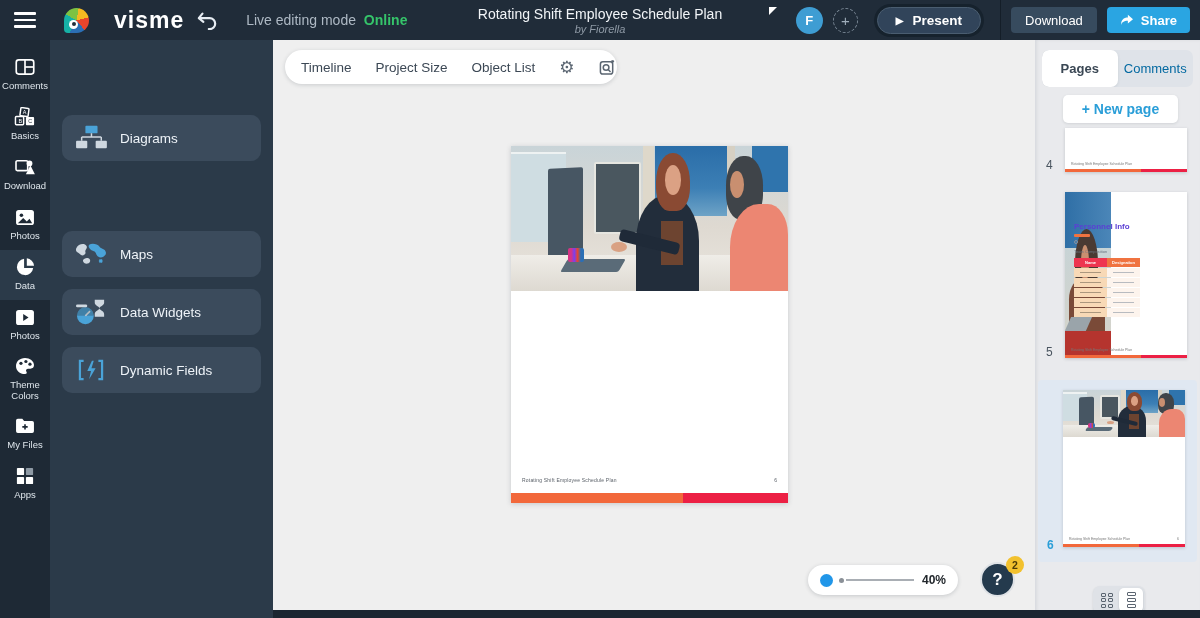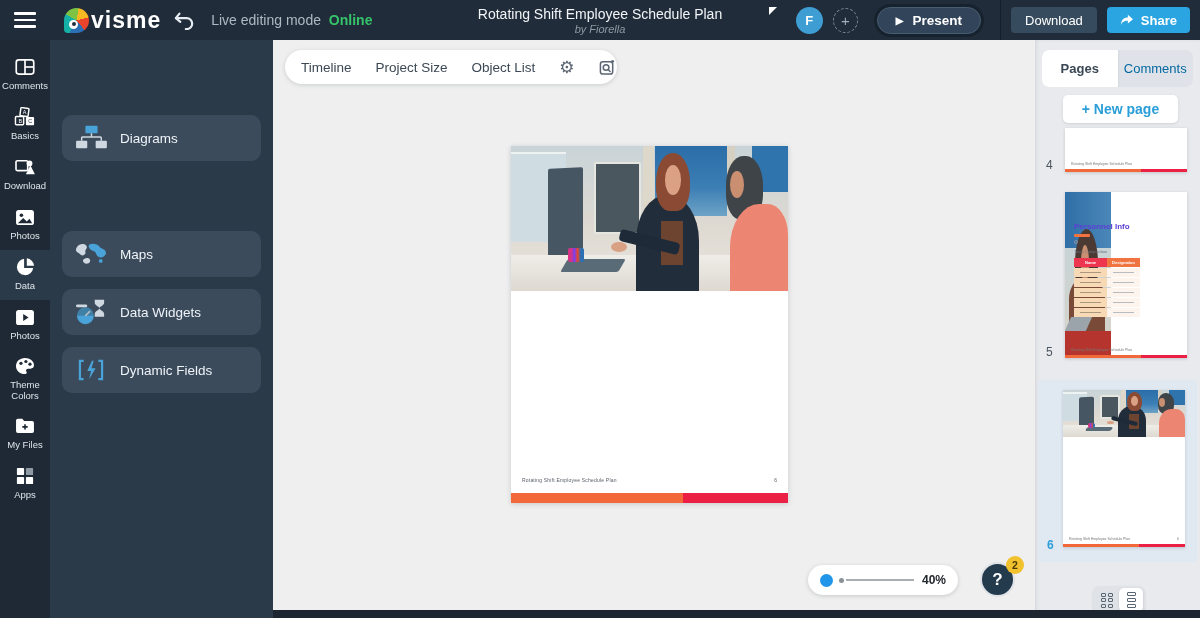--- a/index.html
+++ b/index.html
@@ -6,28 +6,28 @@
   html,body { background:#0e161f; }
   .app {
     position:relative; width:1200px; height:618px; overflow:hidden;
     font-family:"Liberation Sans", sans-serif; background:#efefef;
   }
 
   
   .topbar { position:absolute; left:0; top:0; width:1200px; height:40px; background:#202c39; display:flex; align-items:center; z-index:30; }
   .hamburger { width:50px; height:40px; display:flex; flex-direction:column; justify-content:center; align-items:center; gap:4px; cursor:pointer; }
   .hamburger i { display:block; width:22px; height:2.5px; background:#fff; border-radius:1px; }
-  .logo-wrap { display:flex; align-items:center; gap:2px; margin-left:14px; }
+  .logo-wrap { display:flex; align-items:center; gap:25px; margin-left:14px; }
   .logo-mark { width:25px; height:25px; border-radius:50% 50% 50% 4px;
     background:conic-gradient(from 210deg,#16b1a6 0 90deg,#7dc242 90deg 160deg,#f5b921 160deg 225deg,#e8452c 225deg 290deg,#2b6fb5 290deg 360deg); position:relative; }
   .logo-mark:after { content:""; position:absolute; left:5px; bottom:4px; width:9px; height:9px; background:#fff; border-radius:50%; }
   .logo-mark:before { content:""; position:absolute; left:8px; bottom:7px; width:4px; height:4px; background:#22303d; border-radius:50%; z-index:1; }
   .logo-text { color:#fff; font-size:23px; font-weight:bold; letter-spacing:1px; }
   .undo-btn { margin-left:12px; color:#e7edf3; cursor:pointer; display:flex; }
-  .live-mode { margin-left:16px; font-size:14px; color:#aeb9c4; }
+  .live-mode { margin-left:28px; font-size:14px; color:#aeb9c4; }
   .live-mode b { color:#35c46a; font-weight:bold; margin-left:4px; }
   .doc-meta { position:absolute; left:0; right:0; top:0; height:40px; display:flex; flex-direction:column; align-items:center; justify-content:center; pointer-events:none; }
   .doc-title { color:#f2f5f8; font-size:14px; }
   .doc-author { color:#8f9aa6; font-size:11px; font-style:italic; margin-top:1px; }
   .topbar-right { margin-left:auto; display:flex; align-items:center; gap:10px; padding-right:10px; }
   .chat-btn { width:20px; height:18px; position:relative; cursor:pointer; }
   .chat-btn .bubble { width:20px; height:15px; background:#fff; border-radius:3px; position:relative; }
   .chat-btn .bubble:after { content:""; position:absolute; left:3px; bottom:-4px; border:4px solid transparent; border-top-color:#fff; border-left-color:#fff; }
   .chat-btn .bubble i { position:absolute; left:4px; right:4px; height:2px; background:#20303d; }
   .avatar { width:27px; height:27px; border-radius:50%; background:#3e9dd3; color:#fff; font-size:13px; font-weight:bold; display:flex; align-items:center; justify-content:center; cursor:pointer; }
@@ -105,21 +105,21 @@
   .zoom-label { font-size:12px; font-weight:bold; color:#22272c; }
   .help-btn { position:absolute; left:980px; top:562px; width:35px; height:35px; border-radius:50%; background:#243a4d; border:2px solid #dfe2e6; color:#fff; font-size:17px; font-weight:bold; display:flex; align-items:center; justify-content:center; cursor:pointer; z-index:5; }
   .help-badge { position:absolute; left:1006px; top:556px; width:18px; height:18px; border-radius:50%; background:#f2c12e; color:#4a3a07; font-size:10.5px; font-weight:bold; display:flex; align-items:center; justify-content:center; z-index:6; }
 
   .bottom-strip { position:absolute; left:273px; bottom:0; width:927px; height:8px; background:#1b2631; z-index:8; }
 
   
   .right-panel { position:absolute; left:1035px; top:40px; width:165px; height:578px; background:#e9eaed; box-shadow:inset 2px 0 3px rgba(120,130,140,.15); }
   .rp-tabs { position:absolute; left:7px; top:10px; width:151px; height:37px; background:#dfe3e9; border-radius:7px; display:flex; overflow:hidden; }
   .rp-tab { flex:1; display:flex; align-items:center; justify-content:center; font-size:13px; color:#0369a1; cursor:pointer; }
-  .rp-tab.active { background:#fff; border-radius:1px; color:#3a4754; font-weight:bold; box-shadow:0 1px 3px rgba(60,70,80,.12); }
+  .rp-tab.active { background:#fff; border-radius:7px; color:#3a4754; font-weight:bold; box-shadow:0 1px 3px rgba(60,70,80,.12); }
   .new-page-btn { position:absolute; left:28px; top:55px; width:115px; height:28px; background:#fff; border-radius:5px; box-shadow:0 1px 3px rgba(60,70,80,.14); color:#2a9ed8; font-size:14px; font-weight:bold; display:flex; align-items:center; justify-content:center; cursor:pointer; }
 
   .thumb-num { position:absolute; font-size:12px; color:#4a5560; }
   .thumb-num.sel { color:#2a9ed8; font-weight:bold; }
   .thumb-page { position:absolute; background:#fff; box-shadow:0 1px 3px rgba(80,90,100,.25); cursor:pointer; overflow:hidden; }
   .tp-bar { position:absolute; left:0; bottom:0; width:100%; height:3.5px; background:linear-gradient(90deg,#f2683b 0%,#f2683b 62%,#ec2044 62%,#ec2044 100%); }
   .tp-footer { position:absolute; left:6px; bottom:6px; font-size:3.5px; color:#777; }
   .tp-footnum { position:absolute; right:6px; bottom:6px; font-size:3.5px; color:#777; }
 
   .sel-wrap { position:absolute; left:3px; top:340px; width:159px; height:182px; background:#e0e8f2; border-radius:4px; }

